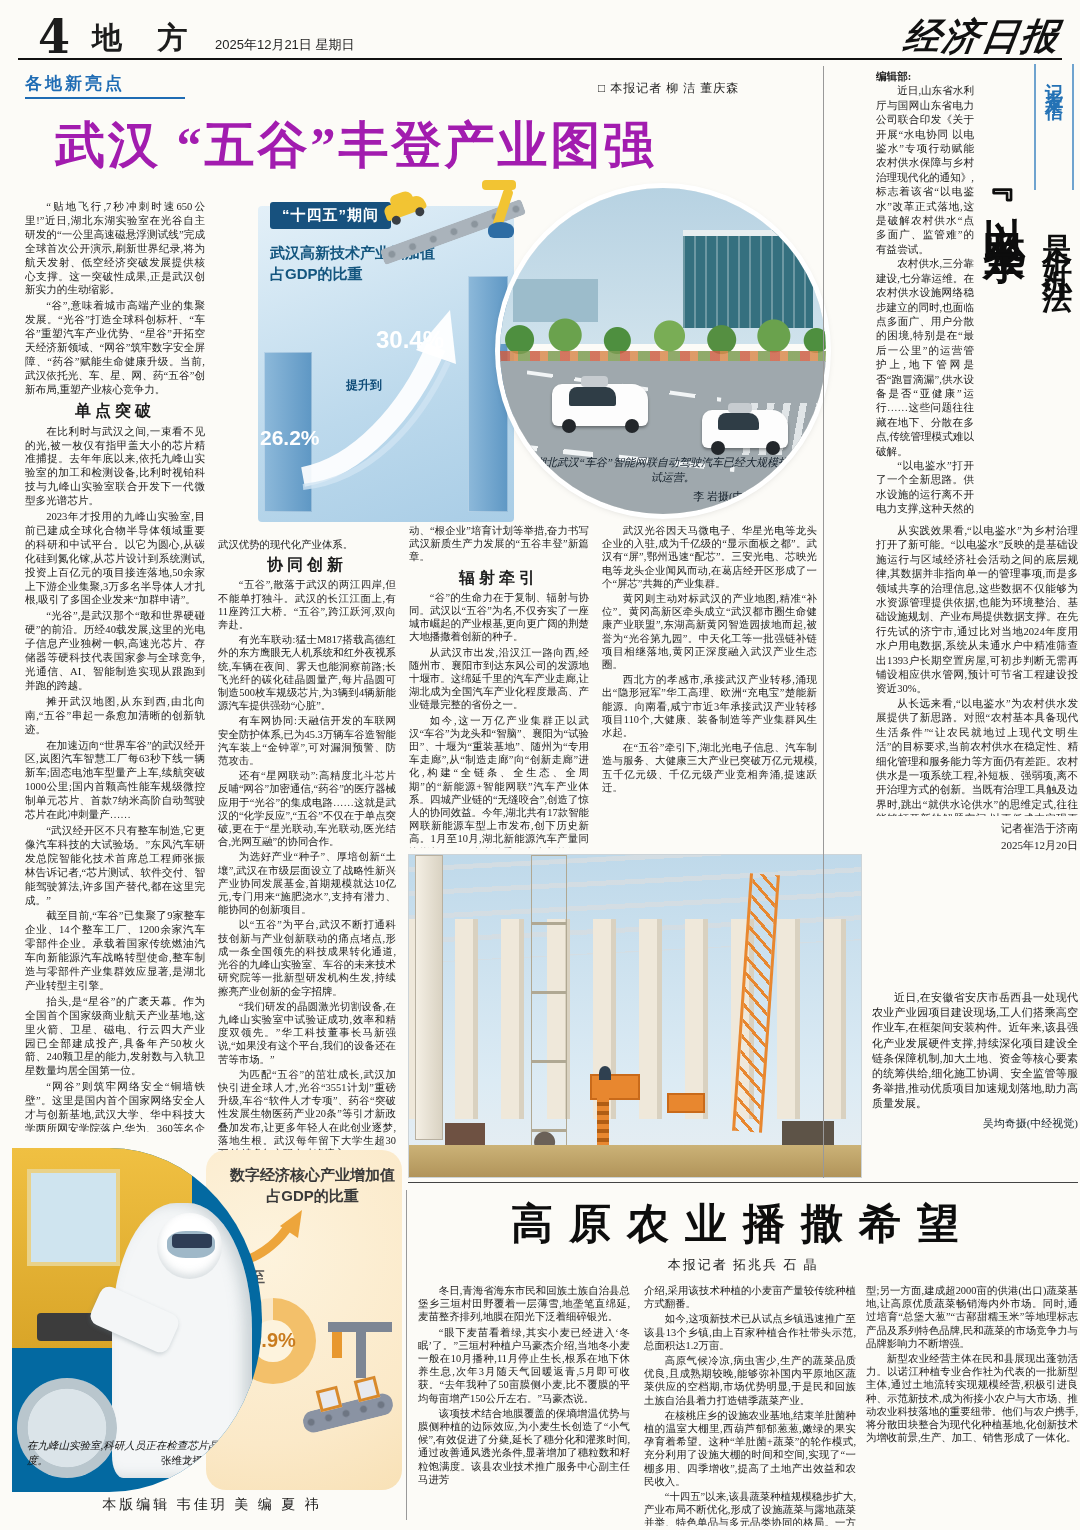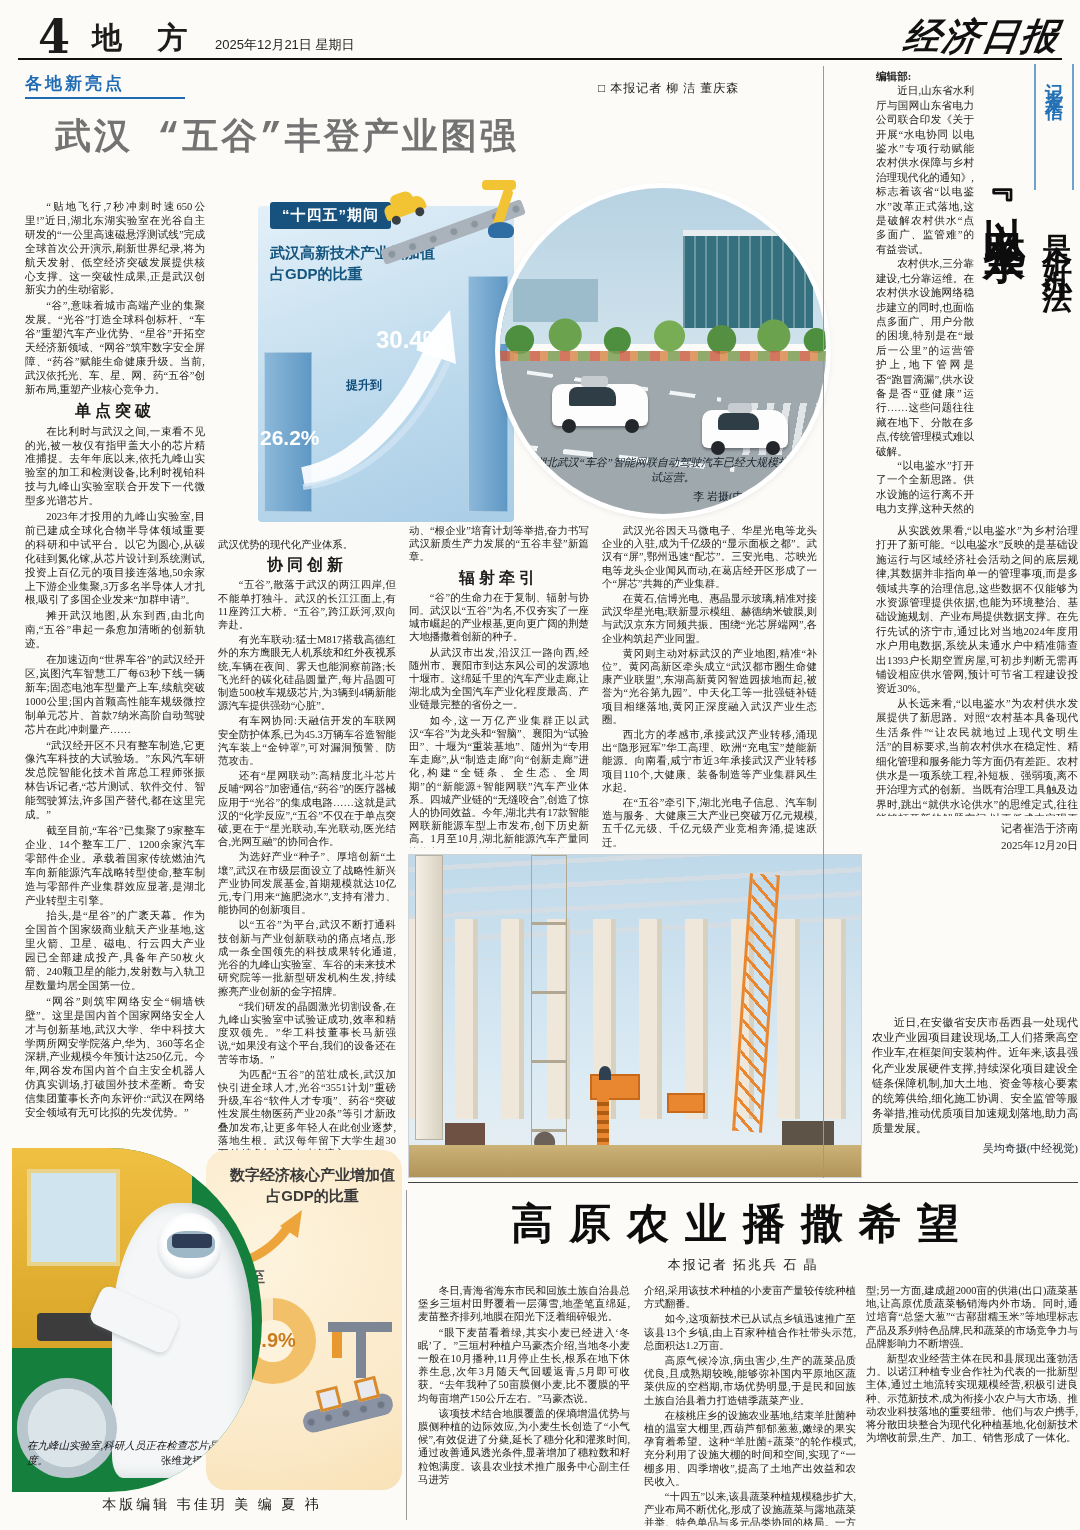--- a/index.html
+++ b/index.html
@@ -9,22 +9,22 @@
   
   .pagenum{font-size:46px;font-weight:bold;font-family:"DejaVu Serif",serif;}
   .section{font-size:30px;font-weight:bold;letter-spacing:14px;}
   .date{font-size:13px;font-family:"Liberation Sans",sans-serif;color:#222;}
   .masthead{font-size:37px;font-weight:bold;font-style:italic;font-family:"DejaVu Serif",serif;
             transform:skewX(-8deg);letter-spacing:2px;color:#111;}
   .rule{background:#111;}
   
   .rubric{color:#1f6cb4;font-weight:bold;font-size:17px;letter-spacing:3px;font-family:"Liberation Sans",sans-serif;}
   .byline1{font-size:12px;color:#222;letter-spacing:1px;}
-  .headline1{font-size:36px;font-weight:900;font-family:Liberation Mono, monospace;
-             letter-spacing:3px;white-space:nowrap;color:#737373;}
+  .headline1{font-size:50px;font-weight:900;font-family:Liberation Serif, serif;
+             letter-spacing:3px;white-space:nowrap;color:#a21caf;}
   .col{overflow:hidden;text-align:justify;}
   .col p{margin:0 0 2px 0;text-indent:2em;}
   .col p.noindent{text-indent:0;}
   .c1{font-size:10.6px;line-height:13.9px;}
   .c2{font-size:10.4px;line-height:13.2px;}
   .subhead{font-family:"Liberation Sans",sans-serif;font-weight:bold;font-size:16px;
            text-align:center;margin:7px 0;letter-spacing:4px;text-indent:0;}
   
   .info1{background:linear-gradient(160deg,#e3f0f8,#bcd9ec 60%,#a9cde6);border-radius:4px;overflow:visible;}
   .badge1{background:#17517e;color:#fff;font-family:"Liberation Sans",sans-serif;font-weight:bold;
@@ -68,21 +68,21 @@
   .cap-block{font-size:11px;line-height:15.2px;text-align:justify;}
   .cap-block p{margin:0;text-indent:2em;}
   
   .info2{background:radial-gradient(circle at 30% 30%,#fdf3dd,#fbe9c8 70%,#f8e1b6);border-radius:20px;}
   .info2-title{font-family:"Liberation Sans",sans-serif;font-weight:bold;font-size:15px;color:#3a3a3a;line-height:21px;text-align:center;}
   .donut{border-radius:50%;position:relative;}
   .donut .hole{position:absolute;inset:26%;border-radius:50%;background:#fdf3dd;}
   .donut .dl{position:absolute;left:0;right:0;top:36%;text-align:center;font-family:"Liberation Sans",sans-serif;
              font-weight:bold;}
   
-  .photo-clean{overflow:hidden;border-radius:0 160px 160px 0/0 180px 180px 0;background:#15803d;}
+  .photo-clean{overflow:hidden;border-radius:0 160px 160px 0/0 180px 180px 0;background:#0369a1;}
   .cap-over{font-size:10.5px;color:#111;font-style:italic;line-height:15px;}
   
   .headline2{font-size:42px;font-weight:bold;font-family:"DejaVu Serif","Liberation Serif",serif;
              letter-spacing:16px;text-align:center;color:#0d0d0d;white-space:nowrap;}
   .byline2{font-size:13px;text-align:center;letter-spacing:2px;}
   .footer-editors{font-size:14px;letter-spacing:3px;text-align:center;color:#222;}
 </style>
 </head>
 <body>
 
@@ -96,20 +96,21 @@
 <div class="abs" style="left:25px;top:97px;width:160px;height:2px;background:#1f6cb4;"></div>
 <div class="abs byline1" style="left:598px;top:80px;">□ 本报记者  柳  洁  董庆森</div>
 <div class="abs headline1" style="left:55px;top:112px;">武汉 “五谷”丰登产业图强</div>
 
 <div class="abs col c1" style="left:25px;top:200px;width:180px;height:932px;">
   <p>“贴地飞行,7秒冲刺时速650公里!”近日,湖北东湖实验室在光谷自主研发的“一公里高速磁悬浮测试线”完成全球首次公开演示,刷新世界纪录,将为航天发射、低空经济突破发展提供核心支撑。这一突破性成果,正是武汉创新实力的生动缩影。</p>
   <p>“谷”,意味着城市高端产业的集聚发展。“光谷”打造全球科创标杆、“车谷”重塑汽车产业优势、“星谷”开拓空天经济新领域、“网谷”筑牢数字安全屏障、“药谷”赋能生命健康升级。当前,武汉依托光、车、星、网、药“五谷”创新布局,重塑产业核心竞争力。</p>
   <h3 class="subhead">单点突破</h3>
   <p>在比利时与武汉之间,一束看不见的光,被一枚仅有指甲盖大小的芯片精准捕捉。去年年底以来,依托九峰山实验室的加工和检测设备,比利时视铂科技与九峰山实验室联合开发下一代微型多光谱芯片。</p>
   <p>2023年才投用的九峰山实验室,目前已建成全球化合物半导体领域重要的科研和中试平台。以它为圆心,从碳化硅到氮化镓,从芯片设计到系统测试,投资上百亿元的项目接连落地,50余家上下游企业集聚,3万多名半导体人才扎根,吸引了多国企业发来“加群申请”。</p>
+  <p>“光谷”,是武汉那个“敢和世界硬碰硬”的前沿。历经40载发展,这里的光电子信息产业独树一帜,高速光芯片、存储器等硬科技代表国家参与全球竞争,光通信、AI、智能制造实现从跟跑到并跑的跨越。</p>
   <p>摊开武汉地图,从东到西,由北向南,“五谷”串起一条愈加清晰的创新轨迹。</p>
   <p>在加速迈向“世界车谷”的武汉经开区,岚图汽车智慧工厂每63秒下线一辆新车;固态电池车型量产上车,续航突破1000公里;国内首颗高性能车规级微控制单元芯片、首款7纳米高阶自动驾驶芯片在此冲刺量产……</p>
   <p>“武汉经开区不只有整车制造,它更像汽车科技的大试验场。”东风汽车研发总院智能化技术首席总工程师张振林告诉记者,“芯片测试、软件交付、智能驾驶算法,许多国产替代,都在这里完成。”</p>
   <p>截至目前,“车谷”已集聚了9家整车企业、14个整车工厂、1200余家汽车零部件企业。承载着国家传统燃油汽车向新能源汽车战略转型使命,整车制造与零部件产业集群效应显著,是湖北产业转型主引擎。</p>
   <p>抬头,是“星谷”的广袤天幕。作为全国首个国家级商业航天产业基地,这里火箭、卫星、磁电、行云四大产业园已全部建成投产,具备年产50枚火箭、240颗卫星的能力,发射数与入轨卫星数量均居全国第一位。</p>
   <p>“网谷”则筑牢网络安全“铜墙铁壁”。这里是国内首个国家网络安全人才与创新基地,武汉大学、华中科技大学两所网安学院落户,华为、360等名企深耕,产业规模今年预计达250亿元。今年,网谷发布国内首个自主安全机器人仿真实训场,打破国外技术垄断。奇安信集团董事长齐向东评价:“武汉在网络安全领域有无可比拟的先发优势。”</p>
 
 </div>
 
 <div class="abs info1" style="left:258px;top:206px;width:256px;height:316px;">
@@ -192,21 +193,20 @@
 <div class="abs col c2" style="left:409px;top:524px;width:180px;height:324px;">
   <p class="noindent">动、“根企业”培育计划等举措,奋力书写武汉新质生产力发展的“五谷丰登”新篇章。</p>
   <h3 class="subhead">辐射牵引</h3>
   <p>“谷”的生命力在于复制、辐射与协同。武汉以“五谷”为名,不仅夯实了一座城市崛起的产业根基,更向更广阔的荆楚大地播撒着创新的种子。</p>
   <p>从武汉市出发,沿汉江一路向西,经随州市、襄阳市到达东风公司的发源地十堰市。这绵延千里的汽车产业走廊,让湖北成为全国汽车产业化程度最高、产业链最完整的省份之一。</p>
   <p>如今,这一万亿产业集群正以武汉“车谷”为龙头和“智脑”、襄阳为“试验田”、十堰为“重装基地”、随州为“专用车走廊”,从“制造走廊”向“创新走廊”进化,构建“全链条、全生态、全周期”的“新能源+智能网联”汽车产业体系。四城产业链的“无缝咬合”,创造了惊人的协同效益。今年,湖北共有17款智能网联新能源车型上市发布,创下历史新高。1月至10月,湖北新能源汽车产量同比增长40.9%,生产的乘用车中新能源汽车占比已突破55%。</p>
 </div>
 
 <div class="abs col c2" style="left:602px;top:524px;width:215px;height:324px;">
   <p>武汉光谷因天马微电子、华星光电等龙头企业的入驻,成为千亿级的“显示面板之都”。武汉有“屏”,鄂州迅速“配芯”。三安光电、芯映光电等龙头企业闻风而动,在葛店经开区形成了一个“屏芯”共舞的产业集群。</p>
-  <p>在黄石,信博光电、惠晶显示玻璃,精准对接武汉华星光电;联新显示模组、赫德纳米镀膜,则与武汉京东方同频共振。围绕“光芯屏端网”,各企业构筑起产业同盟。</p>
   <p>黄冈则主动对标武汉的产业地图,精准“补位”。黄冈高新区牵头成立“武汉都市圈生命健康产业联盟”,东湖高新黄冈智造园拔地而起,被誉为“光谷第九园”。中天化工等一批强链补链项目相继落地,黄冈正深度融入武汉产业生态圈。</p>
   <p>西北方的孝感市,承接武汉产业转移,涌现出“隐形冠军”华工高理、欧洲“充电宝”楚能新能源。向南看,咸宁市近3年承接武汉产业转移项目110个,大健康、装备制造等产业集群风生水起。</p>
   <p>在“五谷”牵引下,湖北光电子信息、汽车制造与服务、大健康三大产业已突破万亿元规模,五千亿元级、千亿元级产业竞相奔涌,提速跃迁。</p>
 </div>
 
 <div class="abs photo-build" style="left:409px;top:855px;width:452px;height:322px;">
   <div class="ph" style="left:0;top:0;width:100%;height:30%;background:repeating-linear-gradient(180deg,#d5dde2 0 5px,transparent 5px 24px);transform:skewY(-3deg);opacity:.9;"></div>
   <div class="ph" style="left:0;top:20%;width:100%;height:62%;background:repeating-linear-gradient(90deg,#efe8da 0 18px,#d9d1c0 18px 23px,rgba(255,255,255,0) 23px 46px);"></div>
   <div class="ph" style="left:6px;top:0;width:26px;height:88%;background:linear-gradient(90deg,#f4efe4,#d9d2c2);border:1px solid #b8b0a0;"></div>
   <div class="ph" style="left:27%;top:0;width:34px;height:90%;background:linear-gradient(90deg,#f6f1e6,#d9d2c2);border:1px solid #b0a893;background-image:repeating-linear-gradient(180deg,transparent 0 66px,#b0a893 66px 69px);"></div>
@@ -218,21 +218,21 @@
   <div class="ph" style="left:0;bottom:9%;width:100%;height:12%;background:
       linear-gradient(transparent 40%, rgba(90,81,72,.0) 0),
       radial-gradient(circle at 12% 80%,#5a5148 0 12px,transparent 13px),
       radial-gradient(circle at 30% 85%,#6b6158 0 10px,transparent 11px),
       radial-gradient(circle at 88% 82%,#5a5148 0 12px,transparent 13px);"></div>
   <div class="ph" style="left:8%;bottom:10%;width:40px;height:22px;background:#6e5142;"></div>
   <div class="ph" style="right:6%;bottom:10%;width:52px;height:24px;background:#5d5347;"></div>
   <div class="ph" style="left:0;bottom:0;width:100%;height:10%;background:linear-gradient(#cbb277,#b1945a);"></div>
 </div>
 
-<div class="abs cap-block" style="left:872px;top:990px;width:206px;margin-top:25px;">
+<div class="abs cap-block" style="left:872px;top:990px;width:206px;">
   <p>近日,在安徽省安庆市岳西县一处现代农业产业园项目建设现场,工人们搭乘高空作业车,在框架间安装构件。近年来,该县强化产业发展硬件支撑,持续深化项目建设全链条保障机制,加大土地、资金等核心要素的统筹供给,细化施工协调、安全监管等服务举措,推动优质项目加速规划落地,助力高质量发展。</p>
   <div class="credit" style="text-align:right;margin-top:4px;">吴均奇摄(中经视觉)</div>
 </div>
 
 <div class="abs" style="left:823px;top:66px;width:1px;height:1112px;background:#999;"></div>
 
 <div class="abs letter-body" style="left:832px;top:70px;width:142px;height:446px;overflow:hidden;">
   <p class="dept">编辑部:</p>
   <p>近日,山东省水利厅与国网山东省电力公司联合印发《关于开展“水电协同 以电鉴水”专项行动赋能农村供水保障与乡村治理现代化的通知》,标志着该省“以电鉴水”改革正式落地,这是破解农村供水“点多面广、监管难”的有益尝试。</p>
   <p>农村供水,三分靠建设,七分靠运维。在农村供水设施网络稳步建立的同时,也面临点多面广、用户分散的困境,特别是在“最后一公里”的运营管护上,地下管网是否“跑冒滴漏”,供水设备是否“亚健康”运行……这些问题往往藏在地下、分散在多点,传统管理模式难以破解。</p>

